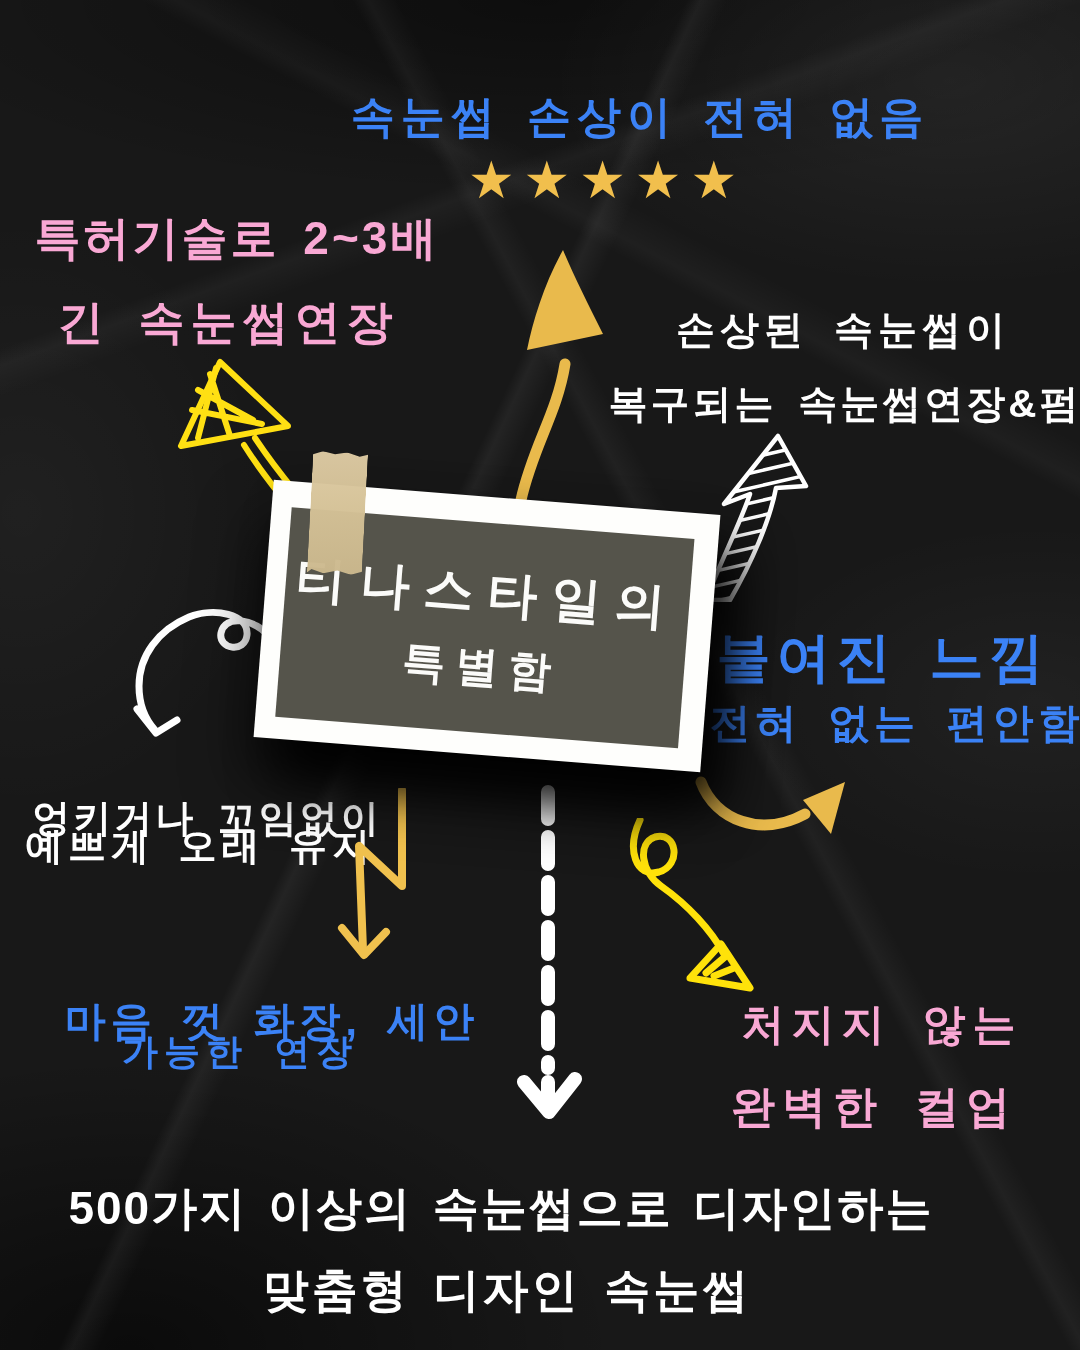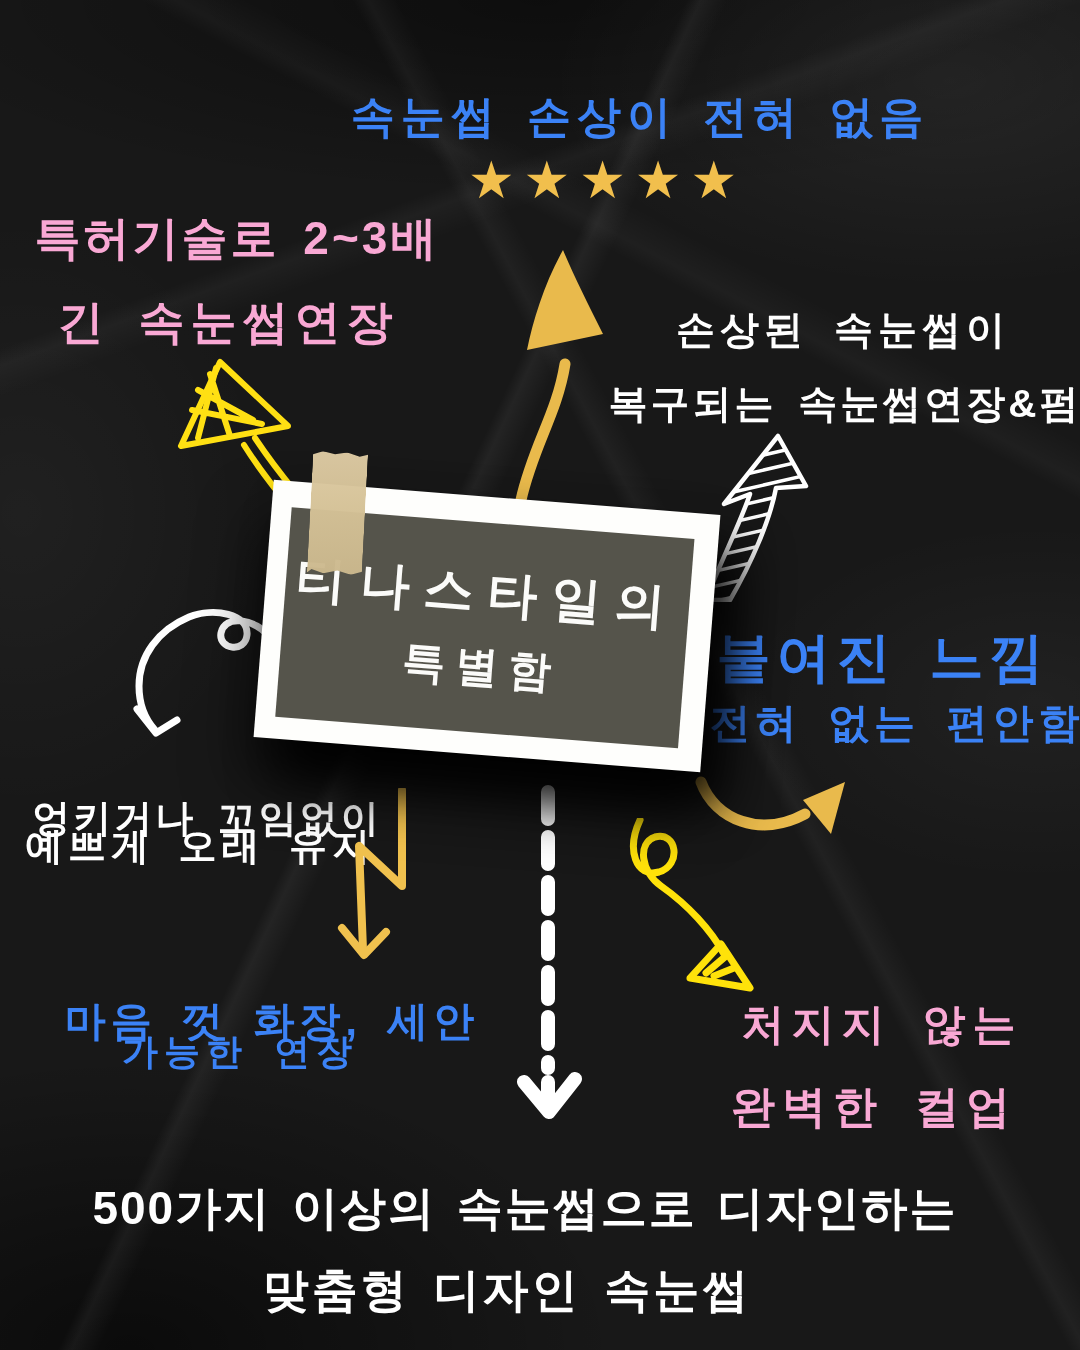--- a/index.html
+++ b/index.html
@@ -38,21 +38,21 @@
 
   .t-tangle1{left:207px;top:749px;font-size:38px;letter-spacing:3px;word-spacing:8px;margin-top:44px;}
   .t-tangle2{left:200px;top:821px;font-size:38px;letter-spacing:5px;word-spacing:9px;}
 
   .t-makeup1{left:272px;top:994px;font-size:41px;letter-spacing:5px;word-spacing:9px;}
   .t-makeup2{left:240px;top:1028px;font-size:36px;letter-spacing:6px;word-spacing:10px;}
 
   .t-curl1{left:872px;top:996px;font-size:43px;letter-spacing:7px;word-spacing:12px;margin-left:10px;}
   .t-curl2{left:874px;top:1078px;font-size:44px;letter-spacing:7px;word-spacing:12px;}
 
-  .t-foot1{left:525px;top:1178px;font-size:46px;letter-spacing:2px;word-spacing:6px;}
+  .t-foot1{left:501px;top:1178px;font-size:46px;letter-spacing:2px;word-spacing:6px;}
   .t-foot2{left:507px;top:1260px;font-size:46px;letter-spacing:3px;word-spacing:8px;}
 
   .card{
     left:263px;top:497px;width:448px;height:258px;background:#FEFEFC;
     transform:rotate(4.5deg);z-index:2;
     box-shadow:26px 36px 48px rgba(0,0,0,0.9), -6px 40px 60px rgba(0,0,0,0.6);
   }
   .card-inner{
     position:absolute;left:20px;right:24px;top:26px;bottom:22px;background:#55544B;
     display:flex;flex-direction:column;align-items:center;justify-content:center;gap:12px;

